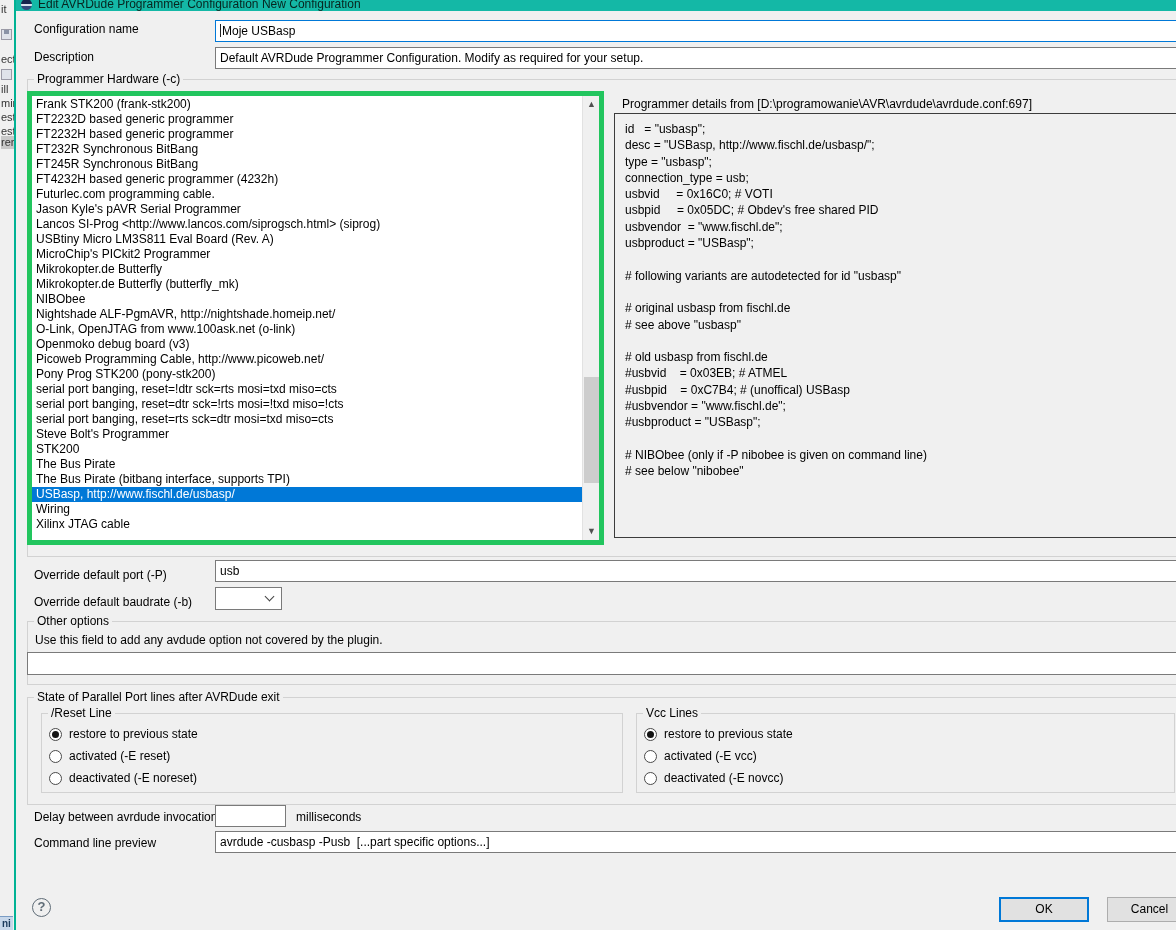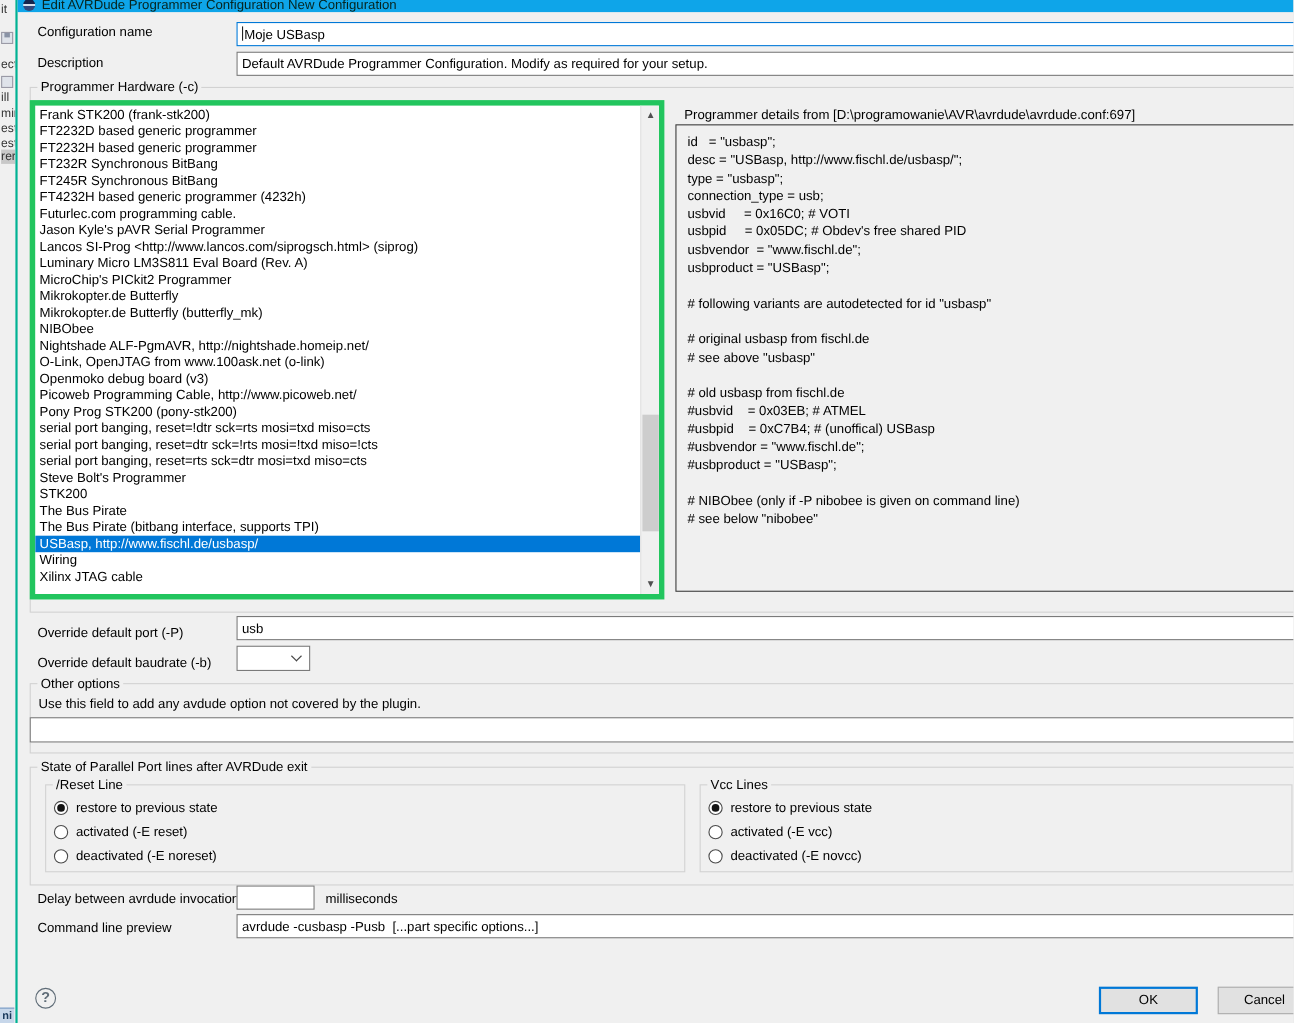--- a/index.html
+++ b/index.html
@@ -11,21 +11,21 @@
   }
   
   .left-strip { position:absolute; left:0; top:0; width:14px; height:930px; background:#f0f0f0; z-index:0; }
   .frag { position:absolute; left:1px; width:13px; height:13px; overflow:hidden; color:#333; font-size:11px; line-height:13px; white-space:nowrap; }
   .frag.sel { background:#c8c8c8; }
   .mini-icon { position:absolute; left:1px; width:11px; height:11px; border:1px solid #9a9aa6; background:#dfe3ea; }
   .mini-icon.save::after { content:""; position:absolute; left:2px; top:0; width:5px; height:4px; background:#8a93a6; }
   .frag-bottom { position:absolute; left:0; top:916px; width:13px; height:14px; background:#c7d7ea; border-top:1px solid #7a9cc4; color:#1a3a5c; font-size:10px; line-height:13px; overflow:hidden; padding-left:2px;font-weight:bold; }
   
   .dialog { position:absolute; left:14px; top:0; width:1162px; height:930px; background:#f0f0f0; border-left:2px solid #00b294; z-index:1; }
-  .titlebar { position:absolute; left:0; top:0; right:0; height:11px; background:#0ea5e9; overflow:hidden; }
+  .titlebar { position:absolute; left:0; top:0; right:0; height:11px; background:#14b8a6; overflow:hidden; }
   .title-icon { position:absolute; left:5px; top:-1px; width:11px; height:11px; border-radius:50%; background:linear-gradient(#16254d 46%, #d7dfeb 46%, #d7dfeb 62%, #334a7d 62%); }
   .title-text { position:absolute; left:22px; top:-3px; font-size:12px; color:#07251f; white-space:nowrap; }
   .lbl { position:absolute; white-space:nowrap; }
   .field { position:absolute; background:#fff; border:1px solid #7a7a7a; line-height:20px; padding-left:4px; white-space:pre; overflow:hidden; }
   .field.focused { border:1px solid #0078d7; }
   .caret { display:inline-block; width:1px; height:13px; background:#222; vertical-align:-2px; margin-right:1px; }
   .group { position:absolute; border:1px solid #d2d2d2; }
   .group-label { position:absolute; top:-8px; left:6px; background:#f0f0f0; padding:0 3px; white-space:nowrap; }
   
   .listbox { position:absolute; left:11px; top:91px; width:577px; height:454px; background:#fff; border:5px solid #22c55e; overflow:hidden; }
@@ -92,21 +92,21 @@
       <div class="list-inner" id="prog-list">
           <div class="list-item">Frank STK200 (frank-stk200)</div>
           <div class="list-item">FT2232D based generic programmer</div>
           <div class="list-item">FT2232H based generic programmer</div>
           <div class="list-item">FT232R Synchronous BitBang</div>
           <div class="list-item">FT245R Synchronous BitBang</div>
           <div class="list-item">FT4232H based generic programmer (4232h)</div>
           <div class="list-item">Futurlec.com programming cable.</div>
           <div class="list-item">Jason Kyle's pAVR Serial Programmer</div>
           <div class="list-item">Lancos SI-Prog &lt;http://www.lancos.com/siprogsch.html&gt; (siprog)</div>
-          <div class="list-item">Luminary Micro LM3S811 Eval Board (Rev. A)</div>
+          <div class="list-item">USBtiny Micro LM3S811 Eval Board (Rev. A)</div>
           <div class="list-item">MicroChip's PICkit2 Programmer</div>
           <div class="list-item">Mikrokopter.de Butterfly</div>
           <div class="list-item">Mikrokopter.de Butterfly (butterfly_mk)</div>
           <div class="list-item">NIBObee</div>
           <div class="list-item">Nightshade ALF-PgmAVR, http://nightshade.homeip.net/</div>
           <div class="list-item">O-Link, OpenJTAG from www.100ask.net (o-link)</div>
           <div class="list-item">Openmoko debug board (v3)</div>
           <div class="list-item">Picoweb Programming Cable, http://www.picoweb.net/</div>
           <div class="list-item">Pony Prog STK200 (pony-stk200)</div>
           <div class="list-item">serial port banging, reset=!dtr sck=rts mosi=txd miso=cts</div>

